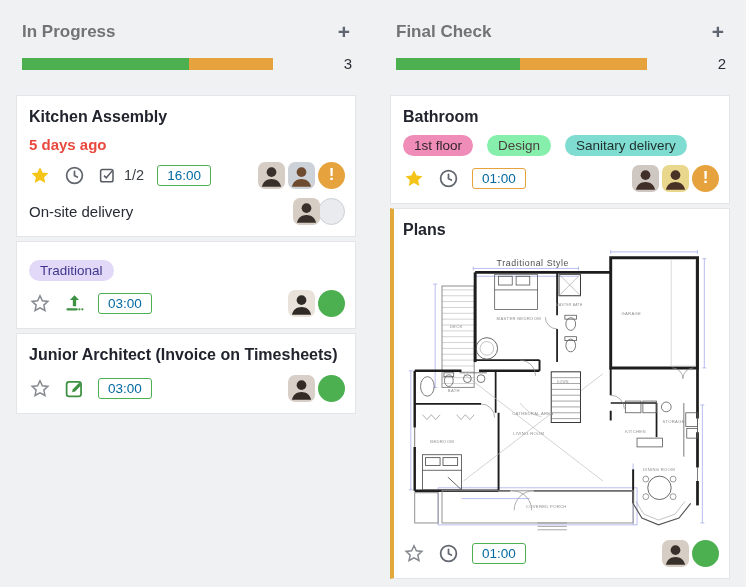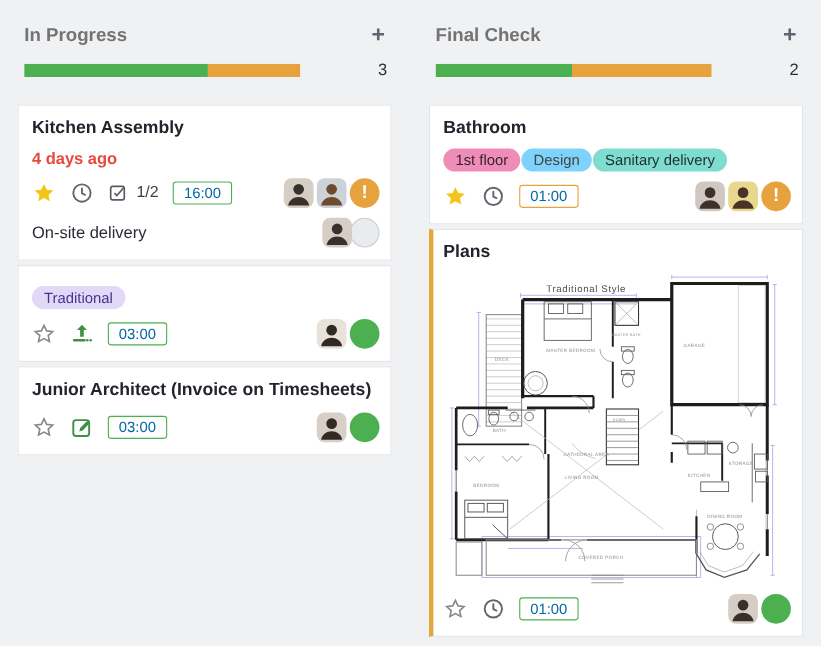--- a/index.html
+++ b/index.html
@@ -36,28 +36,28 @@
   .meta-row { margin-top:9px; display:flex; align-items:center; gap:13px; min-height:27px; }
   .right-cluster { margin-left:auto; display:flex; align-items:center; gap:3px; }
   .check-group { display:flex; align-items:center; gap:8px; font-size:14.5px; color:#3c4046; }
   .time-badge {
     border:1px solid #4CAF50; border-radius:3px; background:#fff;
     padding:2px 9px; font-size:13.5px; color:#0369a1;
   }
   .time-badge.orange { border-color:#E6A23C; }
   .subtask-row { margin-top:9px; display:flex; align-items:center; min-height:27px; }
   .subtask-title { font-size:15px; color:#272b33; }
-  .tag-row { margin-top:7px; display:flex; gap:1px; flex-wrap:wrap; }
+  .tag-row { margin-top:7px; display:flex; gap:14px; flex-wrap:wrap; }
   .tag {
     display:inline-block; border-radius:12px; padding:3px 11px;
     font-size:13.5px; color:#33373d;
   }
   .tag.lavender { background:#E2D9F9; color:#42368C; }
   .tag.pink    { background:#F08CB8; color:#31262b; }
-  .tag.peach   { background:#7dd3fc; color:#4a4340; }
+  .tag.peach   { background:#86efac; color:#4a4340; }
   .tag.teal    { background:#7FDCD0; color:#1f2e2c; }
   .avatar {
     width:27px; height:27px; border-radius:7px; overflow:hidden;
     display:inline-flex; flex:0 0 27px; position:relative; z-index:2;
   }
   .avatar svg { width:100%; height:100%; display:block; }
   .av-m1 { background:#d6cdc4; } .av-m1 .sil { fill:#38302b; }
   .av-m2 { background:#ccd2d7; } .av-m2 .sil { fill:#6e4a2e; }
   .av-w1 { background:#e8e2da; } .av-w1 .sil { fill:#2f2a26; }
   .av-w2 { background:#d8cfc9; } .av-w2 .sil { fill:#332925; }
@@ -93,21 +93,21 @@
         <div class="bar-green" style="width: 66.5%;"></div>
         <div class="bar-orange" style="width: 33.5%;"></div>
       </div>
       <span class="count">3</span>
     </div>
 
     <div class="stack">
 
       <article class="card">
         <div class="card-title">Kitchen Assembly</div>
-        <div class="due">4 days ago</div>
+        <div class="due">5 days ago</div>
         <div class="meta-row">
           <span class="icon">
             <svg width="22" height="21" viewBox="0 0 24 24">
                 <path d="M12 2.5l2.95 6.1 6.7.75-4.95 4.55 1.35 6.6L12 17.2 5.95 20.5l1.35-6.6L2.35 9.35l6.7-.75z" fill="#F4C518"></path>
               </svg>
           </span>
           <span class="icon">
             <svg width="21" height="21" viewBox="0 0 24 24">
                 <circle cx="12" cy="12" r="9" fill="none" stroke="#62666e" stroke-width="2"></circle>
                 <path d="M12 7.2v5l3.2 1.6" fill="none" stroke="#62666e" stroke-width="2" stroke-linecap="round"></path>

